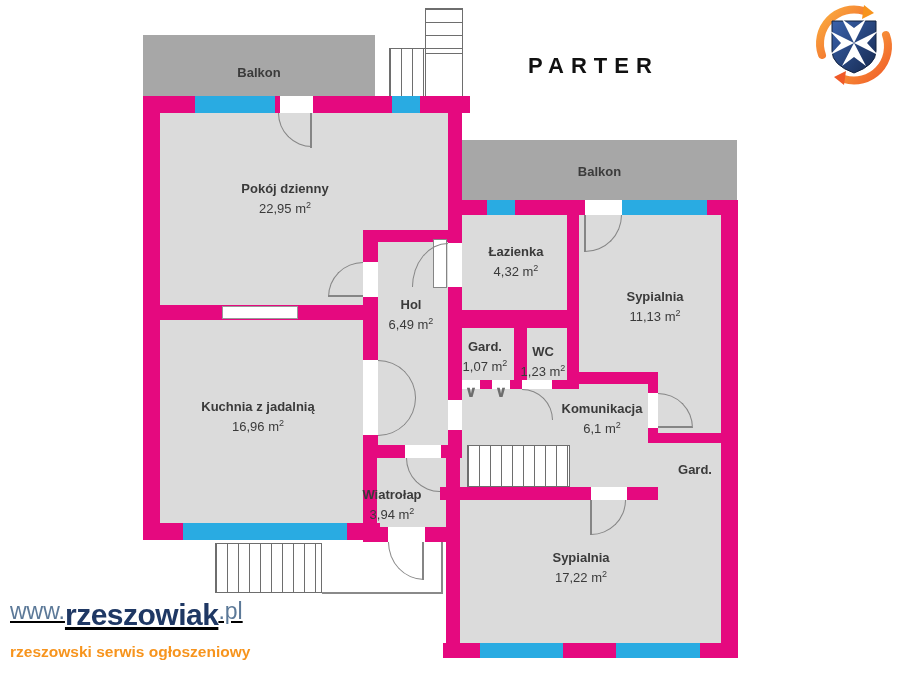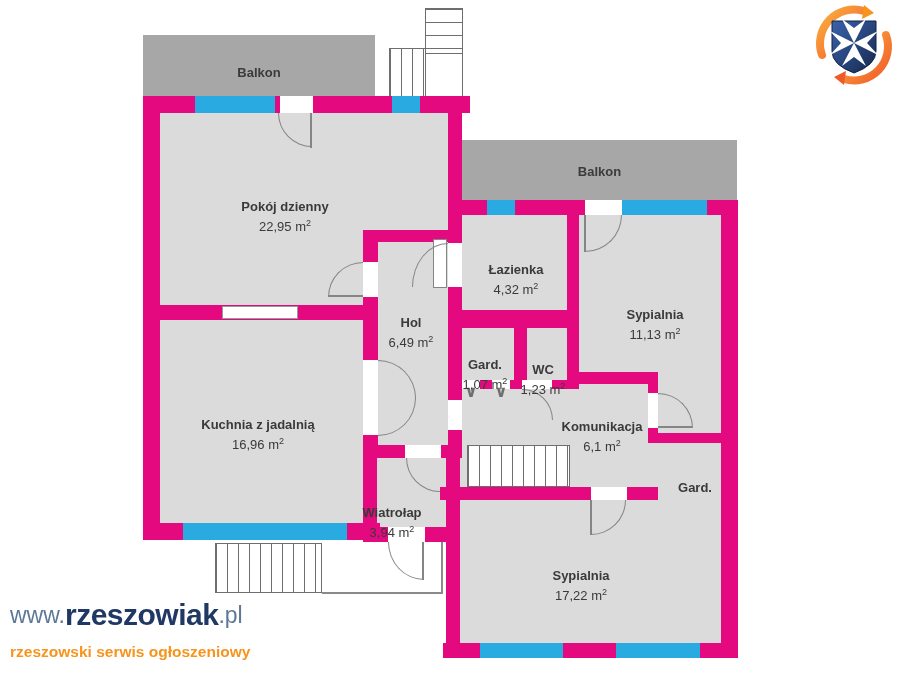--- a/index.html
+++ b/index.html
@@ -26,27 +26,27 @@
   .leafrect{position:absolute;background:#fff;border:1px solid #858585;}
   .stairs-v{position:absolute;border:1px solid #6e6e6e;
     background:#fff repeating-linear-gradient(90deg,#6e6e6e 0 1px,transparent 1px 11px);}
   .stairs-h{position:absolute;border:1px solid #6e6e6e;
     background:#fff repeating-linear-gradient(180deg,#6e6e6e 0 1px,transparent 1px 13px);}
   .plainbox{position:absolute;border:1px solid #6e6e6e;background:#fff;}
   .notch{position:absolute;background:#fff;border:1px solid #999;}
   .thinline{position:absolute;background:#8a8a8a;}
   .vee{position:absolute;color:#6e6e6e;font-size:16px;font-weight:bold;line-height:14px;text-align:center;}
   .room-label{position:absolute;transform:translateX(-50%);text-align:center;color:var(--text);white-space:nowrap;}
-  .room-label .rname{font-weight:bold;font-size:13px;line-height:17px;margin-top:18px;}
+  .room-label .rname{font-weight:bold;font-size:13px;line-height:17px;}
   .room-label .rarea{font-size:13px;line-height:16px;}
   .room-label sup{font-size:9px;}
   .page-title{position:absolute;left:528px;top:53px;font-size:22px;font-weight:bold;
     letter-spacing:7px;color:var(--title);}
   .brand{position:absolute;left:10px;top:600px;line-height:1;}
-  .brand .l1{display:flex;align-items:center;}
+  .brand .l1{display:flex;align-items:flex-start;text-decoration:underline;}
   .brand .www,.brand .tld{font-size:23px;color:var(--logo_gray_blue);}
   .brand .name{font-size:30px;font-weight:bold;color:var(--logo_navy);letter-spacing:-0.5px;}
   .brand .l2{font-size:15.5px;font-weight:600;color:var(--logo_orange);margin-top:14px;}
   .emblem{position:absolute;left:812px;top:3px;width:84px;height:84px;}
 </style>
 </head>
 <body>
 
 <div class="plan">
 
@@ -180,20 +180,21 @@
   </div>
   <div class="room-label" style="left:392px;top:486px">
     <div class="rname">Wiatrołap</div>
     <div class="rarea"><span>3,94 m</span><sup>2</sup></div>
   </div>
   <div class="room-label" style="left:581px;top:549px">
     <div class="rname">Sypialnia</div>
     <div class="rarea"><span>17,22 m</span><sup>2</sup></div>
   </div>
 
+  <div class="page-title">PARTER</div>
 
   <svg class="emblem" viewBox="0 0 84 84">
     <defs>
       <linearGradient id="shieldGrad" x1="0" y1="0" x2="1" y2="1">
         <stop offset="0" stop-color="#3A62AC"></stop>
         <stop offset="1" stop-color="#16294F"></stop>
       </linearGradient>
       <linearGradient id="swooshGrad" x1="0" y1="0" x2="1" y2="1">
         <stop offset="0" stop-color="#FBB040"></stop>
         <stop offset="1" stop-color="#F05A28"></stop>

